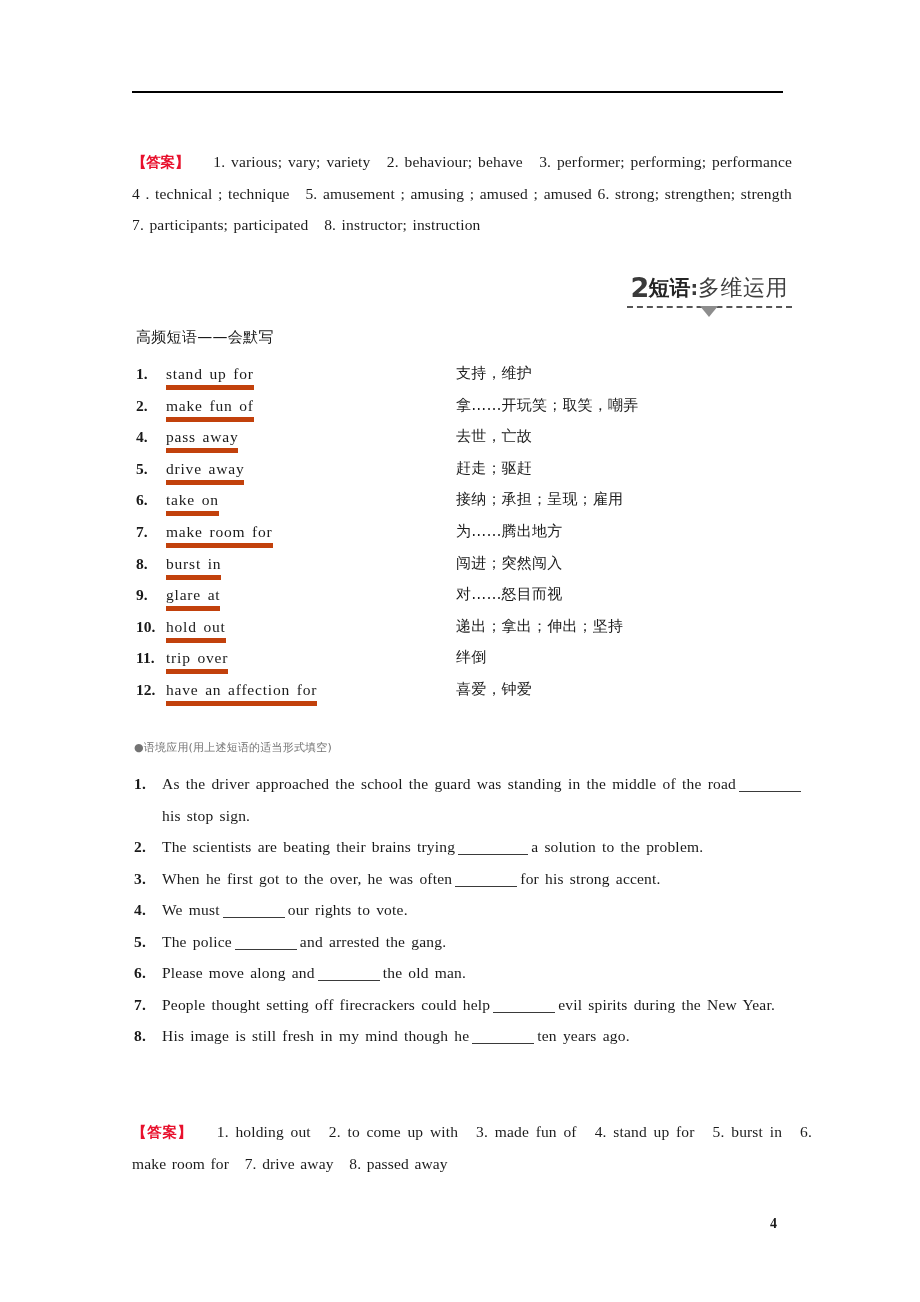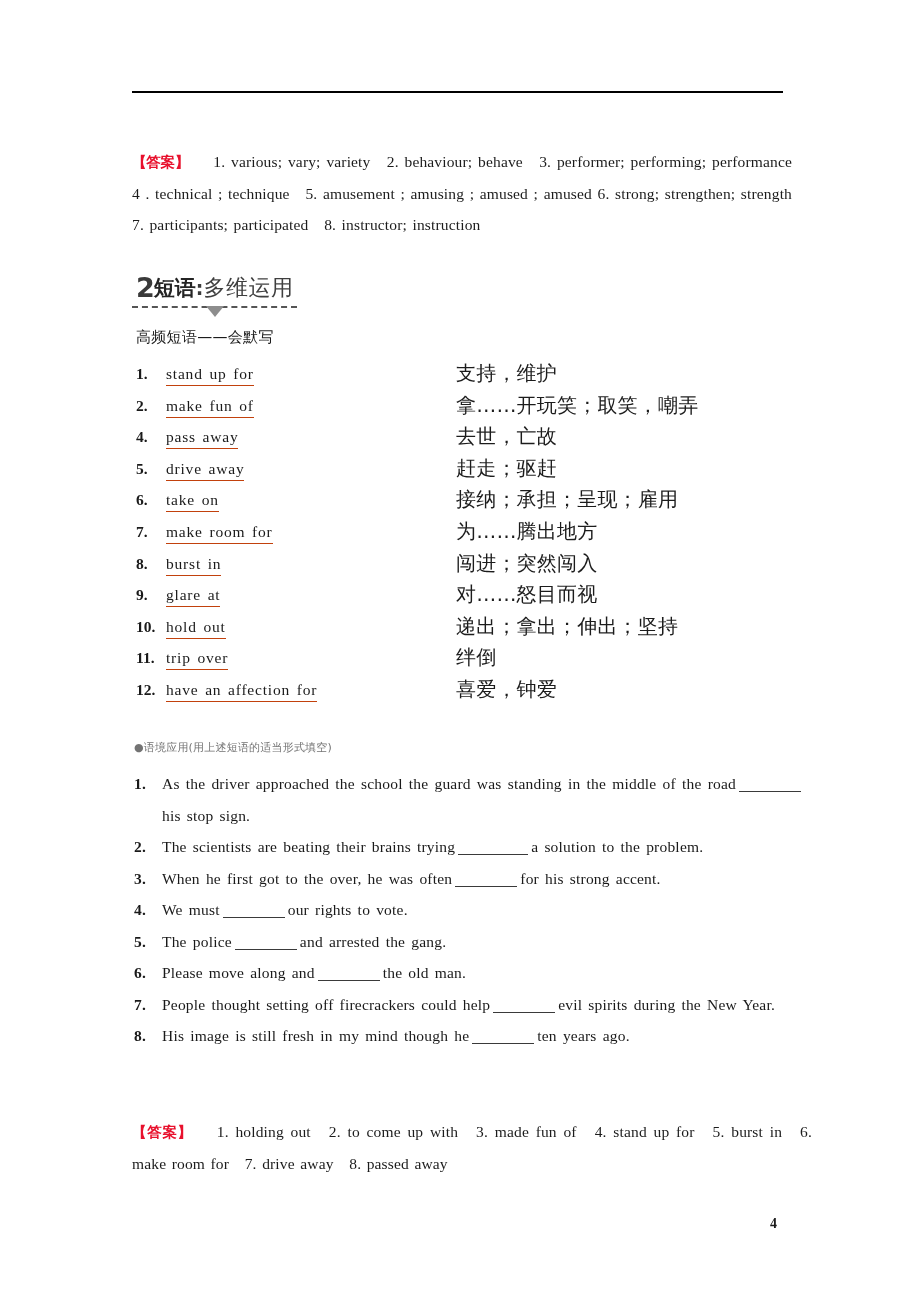--- a/index.html
+++ b/index.html
@@ -59,21 +59,21 @@
     letter-spacing: 0.15px;
     word-spacing: 1.5px;
   }
 
   
   .sec-heading {
     position: absolute;
     left: 132px;
     top: 272px;
     width: 660px;
-    text-align: left;
+    text-align: right;
   }
   .sec-heading .head-inner {
     display: inline-block;
     position: relative;
     padding: 0 4px 3px 4px;
     border-bottom: 2px dashed #555555;
     white-space: nowrap;
   }
   .sec-heading .sec-num {
     font-family: "DejaVu Sans", sans-serif;
@@ -144,32 +144,32 @@
     font-family: "Liberation Serif", "DejaVu Serif", serif;
     font-size: 15.5px;
     font-weight: bold;
     color: #1a1a1a;
   }
   .phrase-row .p-en {
     display: inline-block;
     font-family: "Liberation Serif", "DejaVu Serif", serif;
     font-size: 15.5px;
     color: #1a1a1a;
-    border-bottom: 1px solid #c2410c;
+    border-bottom: 5px solid #c2410c;
     line-height: 20px;
     padding-bottom: 1px;
     letter-spacing: 0.8px;
     word-spacing: 2px;
   }
   .phrase-row .p-cn {
     position: absolute;
     left: 320px;
     top: 0;
     font-family: "DejaVu Sans", sans-serif;
-    font-size: 20px;
+    font-size: 15px;
     color: #1c1c1c;
     letter-spacing: 0.2px;
   }
 
   
   .ctx-title {
     position: absolute;
     left: 134px;
     top: 740px;
     font-family: "DejaVu Sans", sans-serif;

